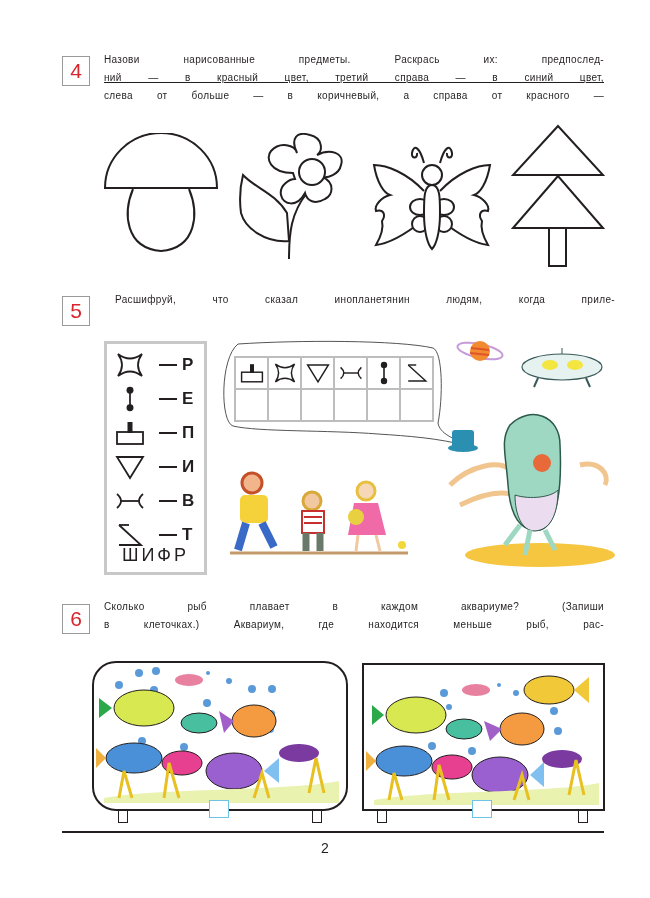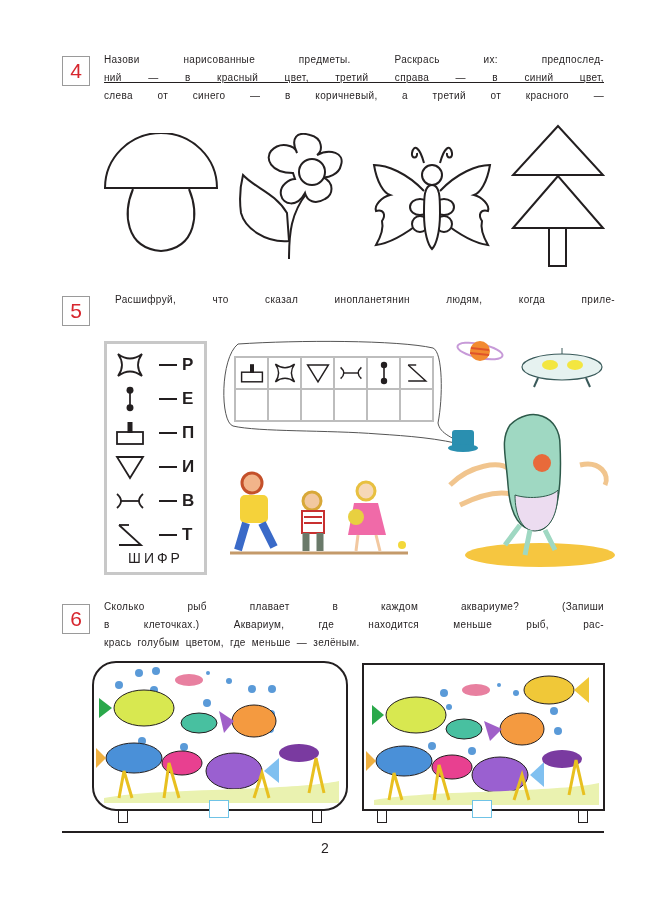--- a/index.html
+++ b/index.html
@@ -6,35 +6,35 @@
   body{width:650px;height:898px;position:relative;overflow:hidden;font-family:"Liberation Sans","DejaVu Sans",sans-serif;color:#231f20;}
   .num-box{position:absolute;width:28px;height:30px;border:1.5px solid #9a9a9a;box-sizing:border-box;color:#d7262e;font-size:21px;line-height:28px;text-align:center;background:#fff;}
   .task-text{position:absolute;font-size:10px;line-height:18.2px;text-align:justify;text-align-last:left;letter-spacing:0.35px;word-spacing:3px;}
   .abs{position:absolute;}
   svg{display:block;}
   .cipher{position:absolute;left:104px;top:341px;width:103px;height:234px;border:3px solid #c8c8c8;box-sizing:border-box;background:#fff;}
   .crow{position:absolute;left:8px;height:30px;display:flex;align-items:center;}
   .crow .sym{width:30px;height:26px;}
   .crow .dash{width:18px;height:2px;background:#231f20;margin-left:14px;}
   .crow .letter{font-weight:bold;font-size:17px;margin-left:5px;}
-  .cipher-title{position:absolute;left:0;right:0;bottom:6px;text-align:center;font-size:14px;letter-spacing:3px;}
+  .cipher-title{position:absolute;left:0;right:0;bottom:6px;text-align:center;font-size:18px;letter-spacing:3px;}
   .grid{position:absolute;left:234px;top:356px;display:grid;grid-template-columns:repeat(6,31px);grid-template-rows:repeat(2,30px);border:2px solid #bdbdbd;background:#bdbdbd;gap:2px;}
   .cell{background:#fff;display:flex;align-items:center;justify-content:center;}
   .answer-box{position:absolute;width:20px;height:18px;border:1.5px solid #6fc3e6;background:#fff;box-sizing:border-box;}
   .rule{position:absolute;left:62px;top:831px;width:542px;height:1.5px;background:#231f20;}
   .page-num{position:absolute;left:0;width:650px;top:840px;text-align:center;font-size:14px;}
 </style>
 </head>
 <body>
 
 <div class="num-box" style="left:62px;top:56px;">4</div>
 <div class="task-text" style="left:104px;top:51px;width:500px;">
   <div style="text-align-last:justify;">Назови нарисованные предметы. Раскрась их: предпослед-</div>
   <div style="text-align-last:justify;text-decoration:underline;">ний — в красный цвет, третий справа — в синий цвет,</div>
-  <div style="text-align-last:justify;">слева от синего — в коричневый, а третий от красного —</div>
+  <div style="text-align-last:justify;">слева от больше — в коричневый, а справа от красного —</div>
 </div>
 
 <svg class="abs" style="left:103px;top:133px;" width="116" height="122">
   <path d="M2,55 A56,55 0 0 1 114,55 Z" fill="#fff" stroke="#231f20" stroke-width="2"></path>
   <path d="M30,56 C20,80 22,115 58,118 C94,115 96,80 86,56" fill="#fff" stroke="#231f20" stroke-width="2"></path>
 </svg>
 
 <svg class="abs" style="left:235px;top:133px;" width="120" height="128">
   <path d="M54,126 C54,100 56,80 72,60" fill="none" stroke="#231f20" stroke-width="2"></path>
   <path d="M54,108 C30,110 10,95 6,80 C4,65 6,50 8,42 C20,55 40,60 52,80 Z" fill="#fff" stroke="#231f20" stroke-width="2"></path>
@@ -208,21 +208,20 @@
   <path d="M124,38 L148,38 L156,70 L118,70 Z" fill="#f06aa8"></path>
   <circle cx="126" cy="52" r="8" fill="#e8d040"></circle>
   <path d="M128,70 L126,86 M146,70 L150,86" stroke="#f2c8a0" stroke-width="3"></path>
   <circle cx="172" cy="80" r="4" fill="#f3d83a"></circle>
 </svg>
 
 <div class="num-box" style="left:62px;top:604px;">6</div>
 <div class="task-text" style="left:104px;top:598px;width:500px;">
   <div style="text-align-last:justify;">Сколько рыб плавает в каждом аквариуме? (Запиши</div>
   <div style="text-align-last:justify;">в клеточках.) Аквариум, где находится меньше рыб, рас-</div>
-  <div>крась голубым цветом, где меньше — зелёным.</div>
 </div>
 
 <div class="abs" style="left:92px;top:661px;width:256px;height:150px;border:2px solid #231f20;border-radius:24px;box-sizing:border-box;background:#fff;">
   <svg width="252" height="146">
     <g fill="#5a9ad8">
         <circle cx="45" cy="10" r="4"></circle>
         <circle cx="62" cy="8" r="4"></circle>
         <circle cx="25" cy="22" r="4"></circle>
         <circle cx="60" cy="27" r="4"></circle>
         <circle cx="114" cy="10" r="2"></circle>

